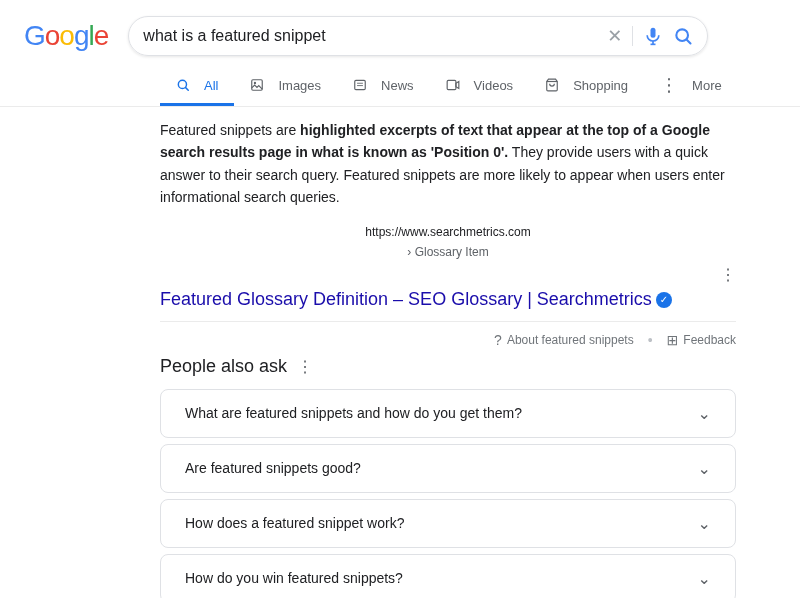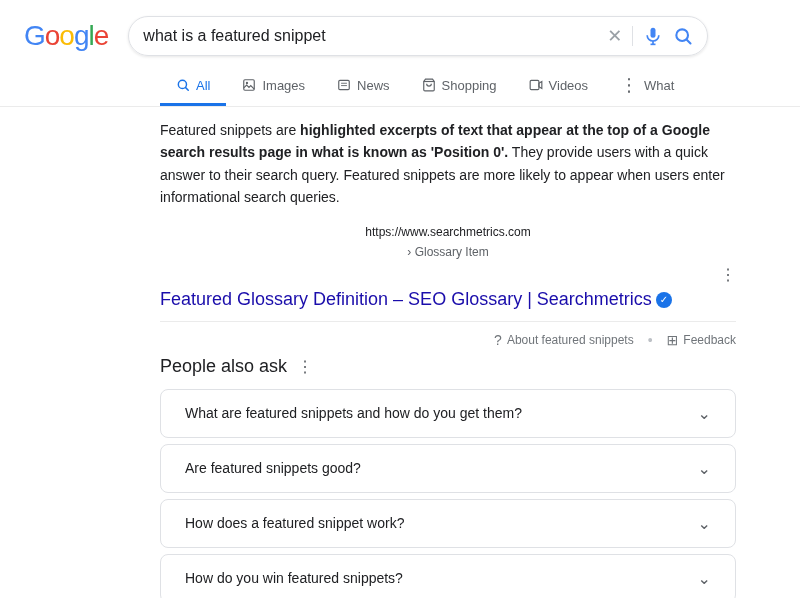--- a/index.html
+++ b/index.html
@@ -76,21 +76,21 @@
     .nav-tabs {
       display: flex;
       align-items: center;
       padding: 0 24px 0 160px;
       border-bottom: 1px solid #ebebeb;
       gap: 0;
     }
     .nav-tab {
       display: flex;
       align-items: center;
-      gap: 6px;
+      gap: 14px;
       padding: 10px 16px;
       font-size: 13px;
       color: #5f6368;
       cursor: pointer;
       border-bottom: 3px solid transparent;
       margin-bottom: -1px;
       white-space: nowrap;
     }
     .nav-tab.active {
       color: #1a73e8;
@@ -296,36 +296,36 @@
   <div class="nav-tab">
     <svg width="14" height="14" viewBox="0 0 24 24" fill="none">
         <rect x="3" y="4" width="18" height="16" rx="2" stroke="#5f6368" stroke-width="2"></rect>
         <line x1="7" y1="9" x2="17" y2="9" stroke="#5f6368" stroke-width="1.5"></line>
         <line x1="7" y1="13" x2="17" y2="13" stroke="#5f6368" stroke-width="1.5"></line>
       </svg>
     <span>News</span>
   </div>
   <div class="nav-tab">
     <svg width="14" height="14" viewBox="0 0 24 24" fill="none">
+        <rect x="2" y="4" width="15" height="16" rx="2" stroke="#5f6368" stroke-width="2"></rect>
+        <path d="M17 9l5-3v12l-5-3V9z" stroke="#5f6368" stroke-width="2" fill="none"></path>
+      </svg>
+    <span>Videos</span>
+  </div>
+  <div class="nav-tab">
+    <svg width="14" height="14" viewBox="0 0 24 24" fill="none">
         <path d="M6 2L3 6v14a2 2 0 002 2h14a2 2 0 002-2V6l-3-4z" stroke="#5f6368" stroke-width="2" fill="none"></path>
         <line x1="3" y1="6" x2="21" y2="6" stroke="#5f6368" stroke-width="2"></line>
         <path d="M16 10a4 4 0 01-8 0" stroke="#5f6368" stroke-width="2" fill="none"></path>
       </svg>
     <span>Shopping</span>
   </div>
   <div class="nav-tab">
-    <svg width="14" height="14" viewBox="0 0 24 24" fill="none">
-        <rect x="2" y="4" width="15" height="16" rx="2" stroke="#5f6368" stroke-width="2"></rect>
-        <path d="M17 9l5-3v12l-5-3V9z" stroke="#5f6368" stroke-width="2" fill="none"></path>
-      </svg>
-    <span>Videos</span>
-  </div>
-  <div class="nav-tab">
     <span style="font-size:18px;color:#5f6368;line-height:1">⋮</span>
-    <span>What</span>
+    <span>More</span>
   </div>
   <div class="nav-spacer"></div>
 </nav>
 
 <div class="results-area">
 
   <div class="featured-snippet">
     <p>
       <span>Featured snippets are </span><strong>highlighted excerpts of text that appear at the top of a Google search results page in what is known as 'Position 0'.</strong><span> They provide users with a quick answer to their search query. Featured snippets are more likely to appear when users enter informational search queries.</span>
     </p>

